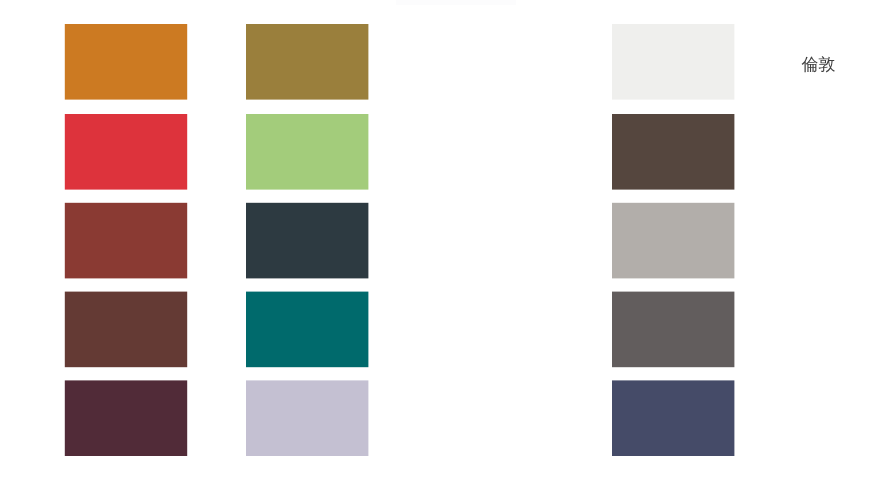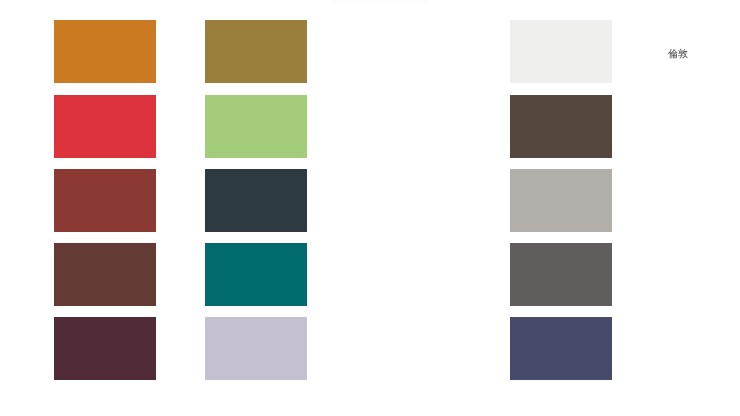--- a/index.html
+++ b/index.html
@@ -37,21 +37,21 @@
     position: absolute;
     width: 102px;
     height: 63px;
     box-sizing: border-box;
   }
 
   #city-label {
     position: absolute;
     left: 668px;
     top: 45px;
-    font-size: 10px;
+    font-size: 14px;
     line-height: 18px;
     color: #404040;
     white-space: nowrap;
     font-family: "DejaVu Sans", sans-serif;
   }
 </style>
 </head>
 <body>
 
 <div id="canvas" style="width: 740px; height: 416px; background: rgb(255, 255, 255);">

